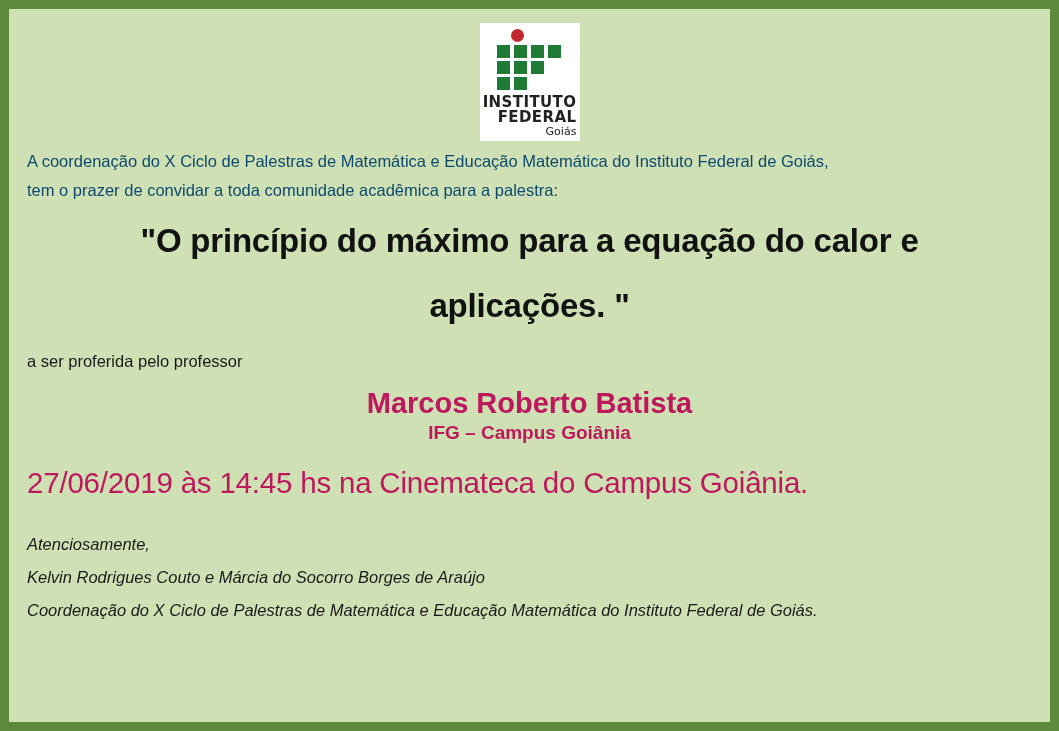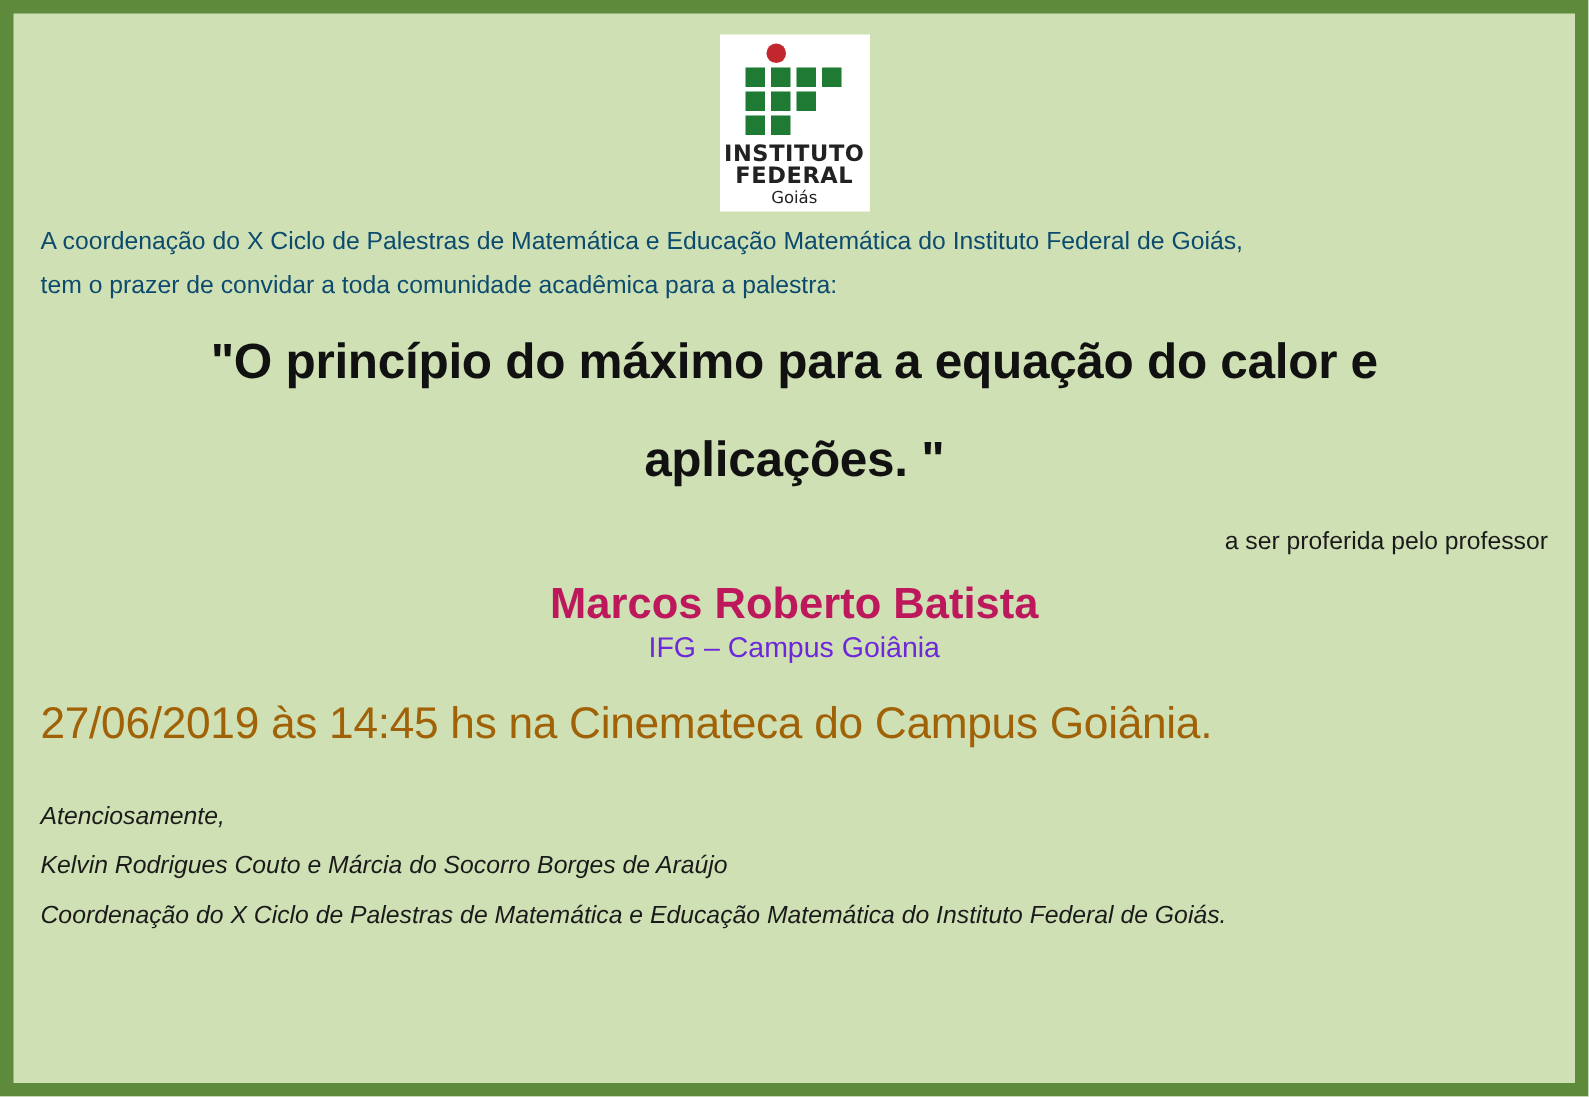--- a/index.html
+++ b/index.html
@@ -52,21 +52,21 @@
     position: absolute;
     width: 13px;
     height: 13px;
     border-radius: 50%;
     background: #c1272d;
     left: 14px;
     top: 0px;
   }
   .logo-text {
     margin-top: 4px;
-    text-align: center;
+    text-align: right;
     line-height: 1.02;
   }
   .logo-text .l1, .logo-text .l2 {
     font-family: "DejaVu Sans", sans-serif;
     font-weight: bold;
     font-size: 15px;
     letter-spacing: 0.4px;
     color: #222222;
     display: block;
   }
@@ -92,46 +92,45 @@
     font-weight: bold;
     line-height: 1.72;
     margin-top: 8px;
     color: #111111;
     letter-spacing: -0.2px;
   }
   .subline {
     font-size: 16.5px;
     margin-top: 18px;
     color: #1a1a1a;
-    text-align: right;
   }
   .speaker {
     text-align: center;
     font-size: 29px;
     font-weight: bold;
     margin-top: 16px;
     color: #be185d;
   }
   .speaker-affil {
     text-align: center;
     font-size: 19px;
-    font-weight: normal;
+    font-weight: bold;
     margin-top: 2px;
-    color: #6d28d9;
+    color: #be185d;
   }
   .noday {
     font-size: 16.5px;
     margin-top: 16px;
     padding-left: 4px;
     color: #1a1a1a;
   }
   .datetime {
     font-size: 29.5px;
     margin-top: 22px;
-    color: #a16207;
+    color: #be185d;
     letter-spacing: -0.2px;
   }
   .signoff {
     margin-top: 28px;
   }
   .signoff div {
     font-size: 16.5px;
     line-height: 2.0;
     color: #1a1a1a;
     font-style: italic;

